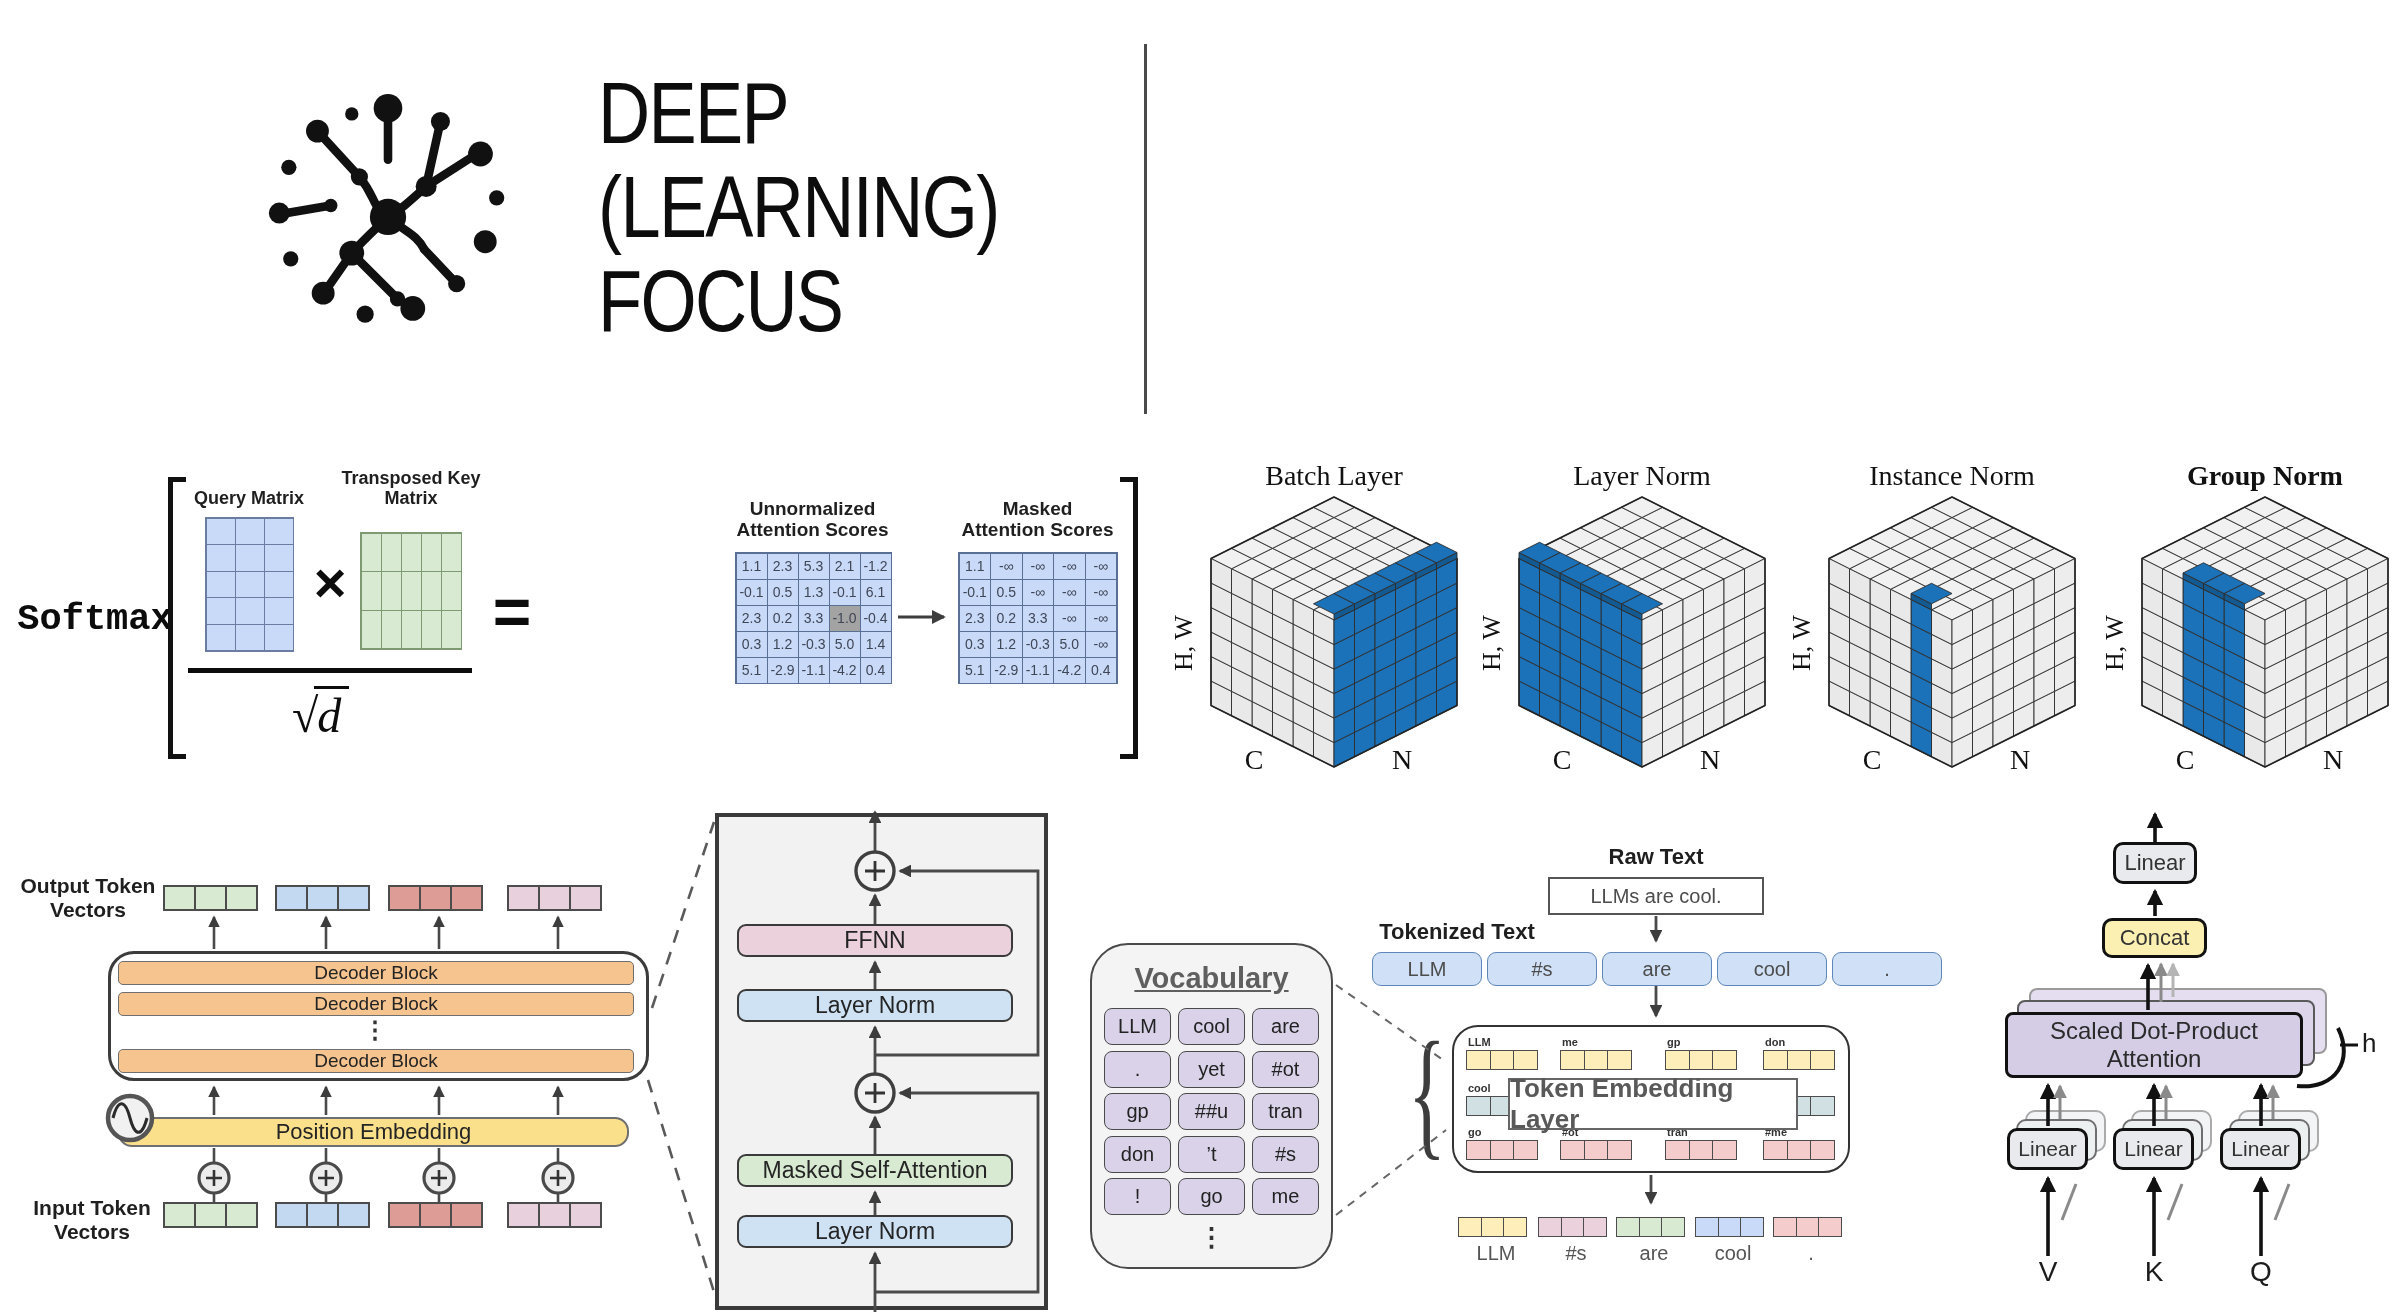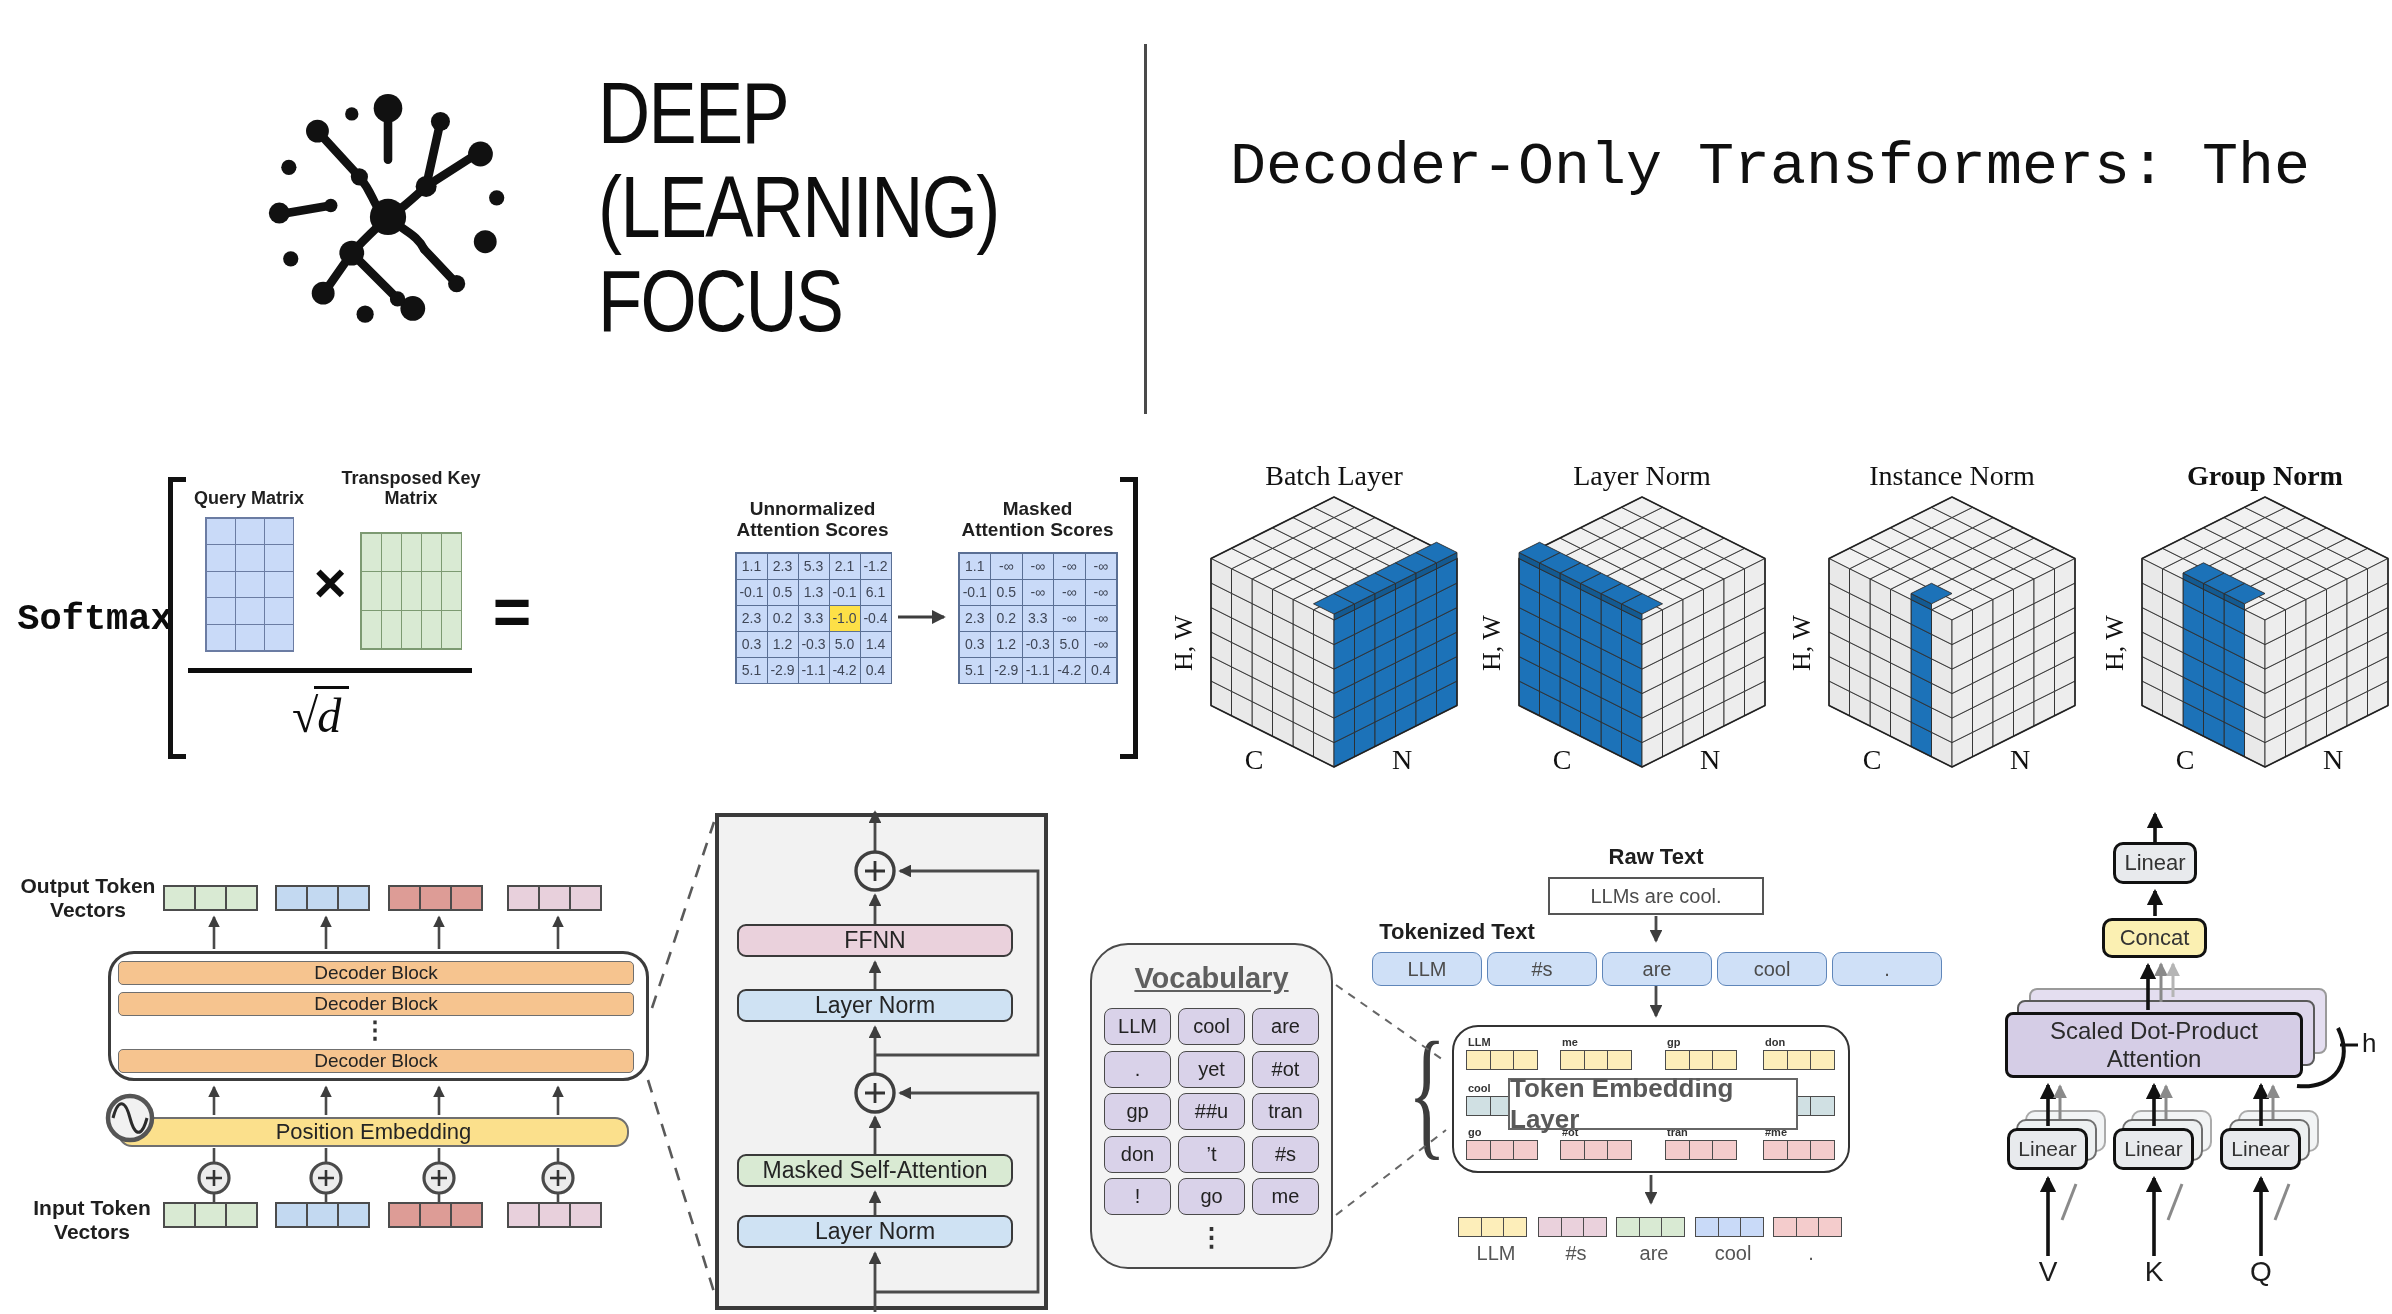--- a/index.html
+++ b/index.html
@@ -76,21 +76,20 @@
 <div class="abs" style="left:598px;top:66px;width:560px;font-weight:100;font-size:88px;line-height:94px;
             letter-spacing:-2px;color:#0d0d0d;transform:scaleX(0.82);transform-origin:left top;">
   <div>DEEP</div>
   <div>(LEARNING)</div>
   <div>FOCUS</div>
 </div>
 
 <div class="abs" style="left:1144px;top:44px;width:3px;height:370px;background:#4a4a4a;"></div>
 
 <div class="abs mono" style="left:1165px;top:130px;width:1210px;text-align:center;font-size:60px;line-height:74px;color:#101010;">
-  <div>Decoder-Only Transformers: The</div>
 </div>
 
 <div class="abs mono" style="left:10px;top:598px;width:170px;text-align:center;font-size:37px;font-weight:700;color:#0c0c0c;">Softmax</div>
 
 <div class="abs bracket" style="left:168px;top:477px;width:18px;height:282px;border-left:5px solid #111;
             border-top:5px solid #111;border-bottom:5px solid #111;"></div>
 <div class="abs bracket" style="left:1120px;top:477px;width:18px;height:282px;border-right:5px solid #111;
             border-top:5px solid #111;border-bottom:5px solid #111;"></div>
 
 <div class="abs blabel" style="left:178px;top:488px;width:142px;text-align:center;font-size:18px;">Query Matrix</div>
@@ -154,21 +153,21 @@
     <div class="mcell" style="background: rgb(201, 218, 248); border-color: rgb(90, 111, 148);">2.1</div>
     <div class="mcell" style="background: rgb(201, 218, 248); border-color: rgb(90, 111, 148);">-1.2</div>
     <div class="mcell" style="background: rgb(201, 218, 248); border-color: rgb(90, 111, 148);">-0.1</div>
     <div class="mcell" style="background: rgb(201, 218, 248); border-color: rgb(90, 111, 148);">0.5</div>
     <div class="mcell" style="background: rgb(201, 218, 248); border-color: rgb(90, 111, 148);">1.3</div>
     <div class="mcell" style="background: rgb(201, 218, 248); border-color: rgb(90, 111, 148);">-0.1</div>
     <div class="mcell" style="background: rgb(201, 218, 248); border-color: rgb(90, 111, 148);">6.1</div>
     <div class="mcell" style="background: rgb(201, 218, 248); border-color: rgb(90, 111, 148);">2.3</div>
     <div class="mcell" style="background: rgb(201, 218, 248); border-color: rgb(90, 111, 148);">0.2</div>
     <div class="mcell" style="background: rgb(201, 218, 248); border-color: rgb(90, 111, 148);">3.3</div>
-    <div class="mcell" style="background: #fde047; border-color: rgb(90, 111, 148);">-1.0</div>
+    <div class="mcell" style="background: #a3a3a3; border-color: rgb(90, 111, 148);">-1.0</div>
     <div class="mcell" style="background: rgb(201, 218, 248); border-color: rgb(90, 111, 148);">-0.4</div>
     <div class="mcell" style="background: rgb(201, 218, 248); border-color: rgb(90, 111, 148);">0.3</div>
     <div class="mcell" style="background: rgb(201, 218, 248); border-color: rgb(90, 111, 148);">1.2</div>
     <div class="mcell" style="background: rgb(201, 218, 248); border-color: rgb(90, 111, 148);">-0.3</div>
     <div class="mcell" style="background: rgb(201, 218, 248); border-color: rgb(90, 111, 148);">5.0</div>
     <div class="mcell" style="background: rgb(201, 218, 248); border-color: rgb(90, 111, 148);">1.4</div>
     <div class="mcell" style="background: rgb(201, 218, 248); border-color: rgb(90, 111, 148);">5.1</div>
     <div class="mcell" style="background: rgb(201, 218, 248); border-color: rgb(90, 111, 148);">-2.9</div>
     <div class="mcell" style="background: rgb(201, 218, 248); border-color: rgb(90, 111, 148);">-1.1</div>
     <div class="mcell" style="background: rgb(201, 218, 248); border-color: rgb(90, 111, 148);">-4.2</div>

